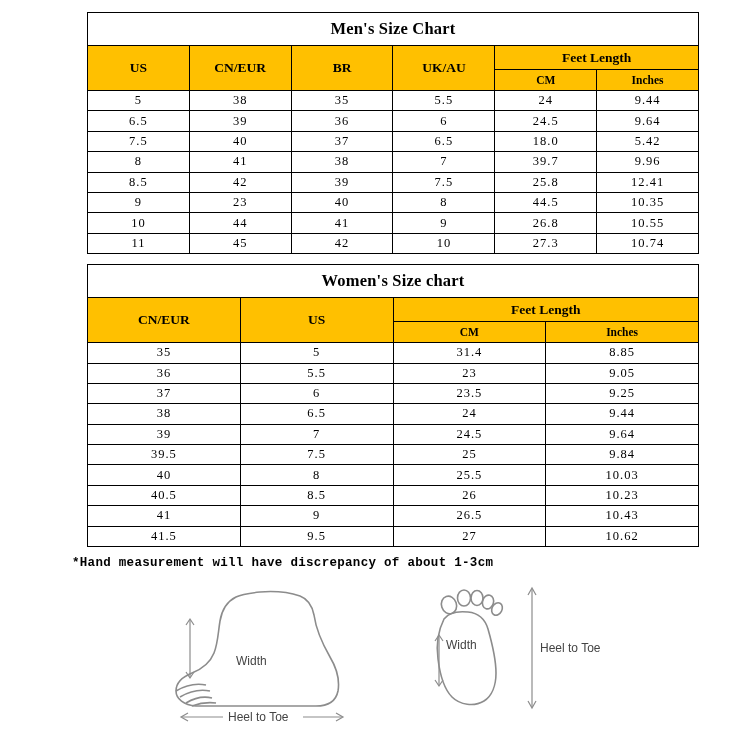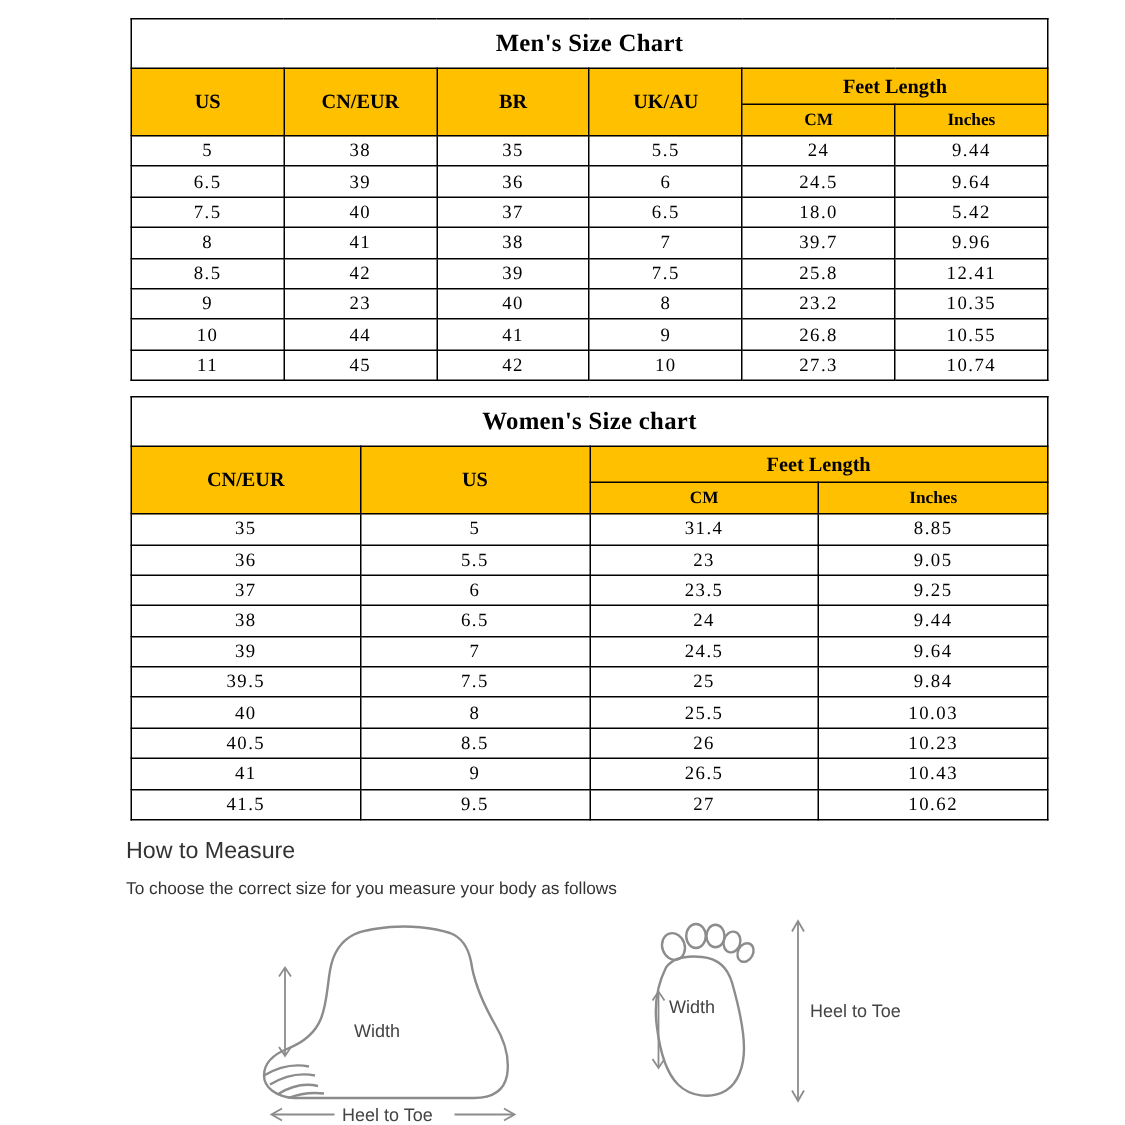--- a/index.html
+++ b/index.html
@@ -168,21 +168,21 @@
           <td class="data-cell">39</td>
           <td class="data-cell">7.5</td>
           <td class="data-cell">25.8</td>
           <td class="data-cell">12.41</td>
         </tr>
         <tr>
           <td class="data-cell">9</td>
           <td class="data-cell">23</td>
           <td class="data-cell">40</td>
           <td class="data-cell">8</td>
-          <td class="data-cell">23.2</td>
+          <td class="data-cell">44.5</td>
           <td class="data-cell">10.35</td>
         </tr>
         <tr>
           <td class="data-cell">10</td>
           <td class="data-cell">44</td>
           <td class="data-cell">41</td>
           <td class="data-cell">9</td>
           <td class="data-cell">26.8</td>
           <td class="data-cell">10.55</td>
         </tr>
@@ -271,26 +271,23 @@
           <td class="data-cell">41.5</td>
           <td class="data-cell">9.5</td>
           <td class="data-cell">27</td>
           <td class="data-cell">10.62</td>
         </tr>
       </tbody>
     </table>
   </div>
 
   <div class="notes">
+    <div>*Hand measurement will have discrepancy of about 1-3cm</div>
   </div>
 
-  <div class="howto">
-    <div class="howto-title">How to Measure</div>
-    <div class="howto-sub">To choose the correct size for you measure your body as follows</div>
-  </div>
 
   <div class="diagram">
     <svg width="620" height="150" viewBox="0 0 620 150" xmlns="http://www.w3.org/2000/svg">
 
       <g fill="none" stroke="#8c8c8c" stroke-width="1.6">
         <path d="M196 18 C188 22 182 30 180 42 C178 54 178 64 174 74 C170 84 162 90 152 94
                  C142 98 136 104 136 112 C136 120 144 126 156 127
                  L276 127 C288 127 296 122 298 112 C300 100 296 88 290 78
                  C282 64 276 50 274 36 C272 26 268 20 260 17
                  C248 13 232 12 220 13 C210 14 202 15 196 18 Z"></path>

